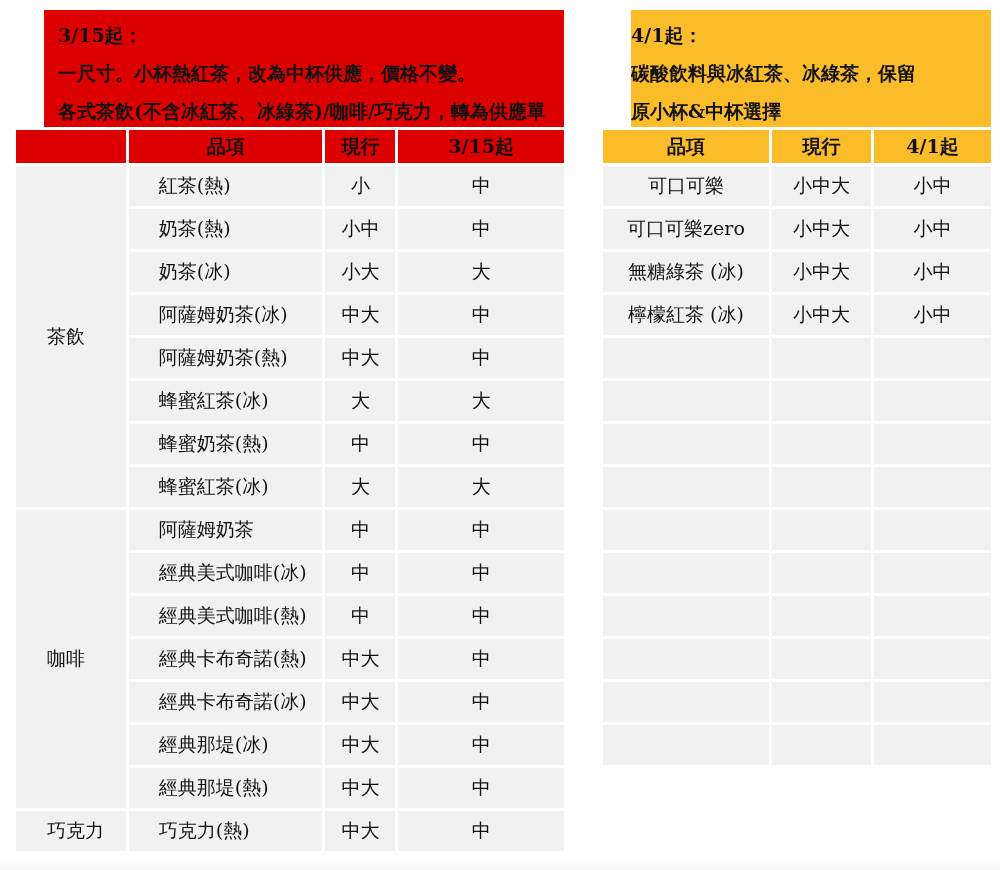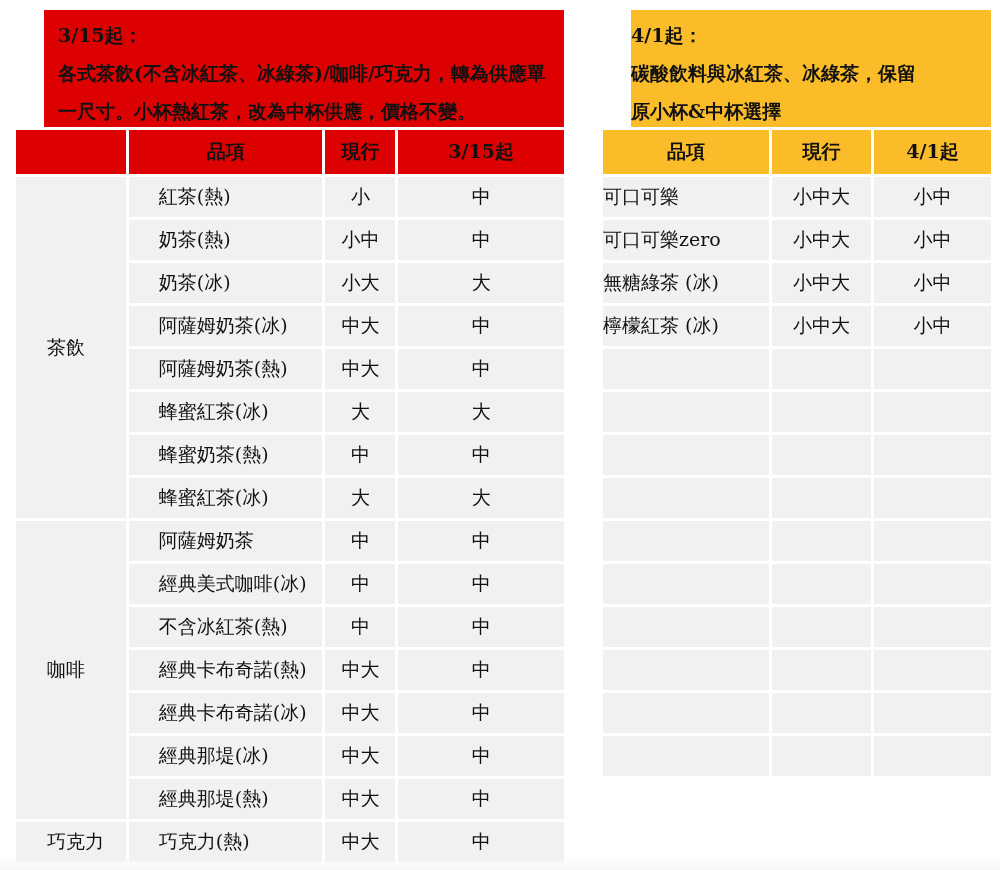--- a/index.html
+++ b/index.html
@@ -9,39 +9,39 @@
   }
   .panel { position:absolute; top:10px; }
   #left-panel { left:16px; width:548px; }
   #right-panel { left:579px; width:388px;padding-left:24px; }
   .notice { height:117px; box-sizing:border-box; padding:6px 10px 0 12px; font-weight:bold; font-size:19px; line-height:38px;margin-left:28px; }
   #left-panel .notice { background:#dd0000; padding-left:14px; }
   #right-panel .notice { background:#fbbc29; padding-left:0; }
   .notice div { white-space:nowrap; overflow:hidden; }
   table { border-collapse:separate; border-spacing:3px; margin:0 -3px; }
   th, td { padding:0; height:40px; font-size:19px; }
-  th { font-weight:bold; height:44px; text-align:center; }
+  th { font-weight:bold; height:33px; text-align:center; }
   #left-panel th { background:#dd0000; }
   #right-panel th { background:#fbbc29; }
   td { background:#f1f1f1; font-weight:normal; }
   td.name { text-align:left; padding-left:30px; }
   td.center { text-align:center; }
   td.cat { text-align:left; padding-left:31px; vertical-align:middle; }
-  #right-panel td.name { padding-left:0; }
+  #right-panel td.name { padding-left:0;text-align:center; }
   .fade { position:absolute; left:0; right:0; bottom:0; height:14px;
           background:linear-gradient(to bottom, rgba(255,255,255,0), #f7f7f7); }
 </style>
 </head>
 <body>
 
 <div class="panel" id="left-panel">
   <div class="notice">
     <div>3/15起：</div>
+    <div>一尺寸。小杯熱紅茶，改為中杯供應，價格不變。</div>
     <div>各式茶飲(不含冰紅茶、冰綠茶)/咖啡/巧克力，轉為供應單</div>
-    <div>一尺寸。小杯熱紅茶，改為中杯供應，價格不變。</div>
   </div>
   <table>
     <colgroup>
         <col style="width:110px">
         <col style="width:194px">
         <col style="width:70px">
         <col style="width:166px">
       </colgroup>
     <thead>
       <tr>
@@ -98,21 +98,21 @@
         <td class="name">阿薩姆奶茶</td>
         <td class="center">中</td>
         <td class="center">中</td>
       </tr>
       <tr>
         <td class="name">經典美式咖啡(冰)</td>
         <td class="center">中</td>
         <td class="center">中</td>
       </tr>
       <tr>
-        <td class="name">不含冰紅茶(熱)</td>
+        <td class="name">經典美式咖啡(熱)</td>
         <td class="center">中</td>
         <td class="center">中</td>
       </tr>
       <tr>
         <td class="name">經典卡布奇諾(熱)</td>
         <td class="center">中大</td>
         <td class="center">中</td>
       </tr>
       <tr>
         <td class="name">經典卡布奇諾(冰)</td>

